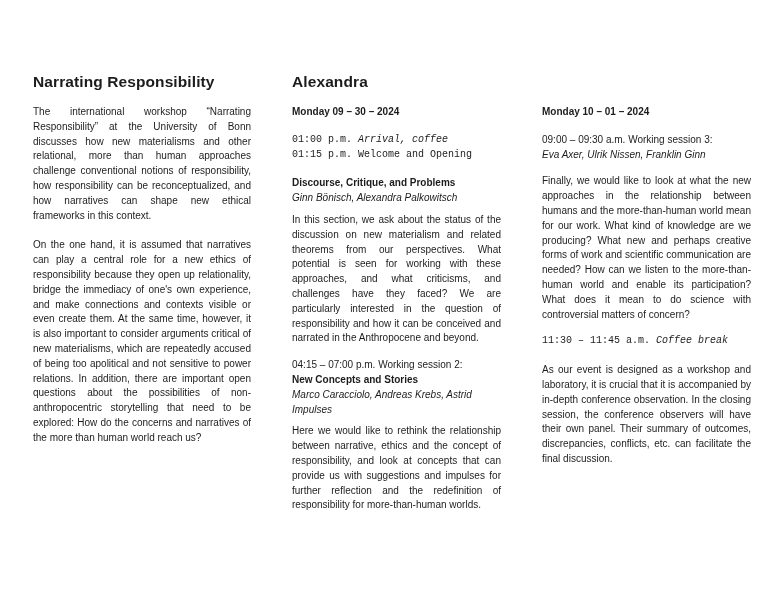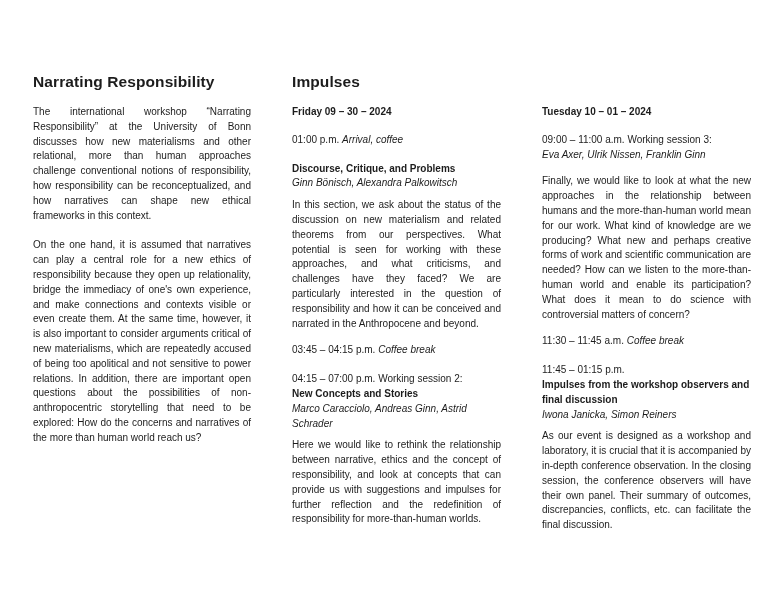--- a/index.html
+++ b/index.html
@@ -36,78 +36,73 @@
     margin: 0;
   }
   .para {
     text-align: justify;
     margin: 0 0 15px 0;
   }
   .day {
     font-weight: bold;
     margin: 0 0 13px 0;
   }
-  .block { margin: 0 0 14px 0; }
+  .block { margin: 0 0 14px 0; font-family: Liberation Mono, monospace; }
   .block-tight { margin: 0 0 7px 0; }
   .desc { text-align: justify; margin: 0 0 12px 0; }
   .b { font-weight: bold; }
   .it { font-style: italic; }
   .col-right .day { margin-top: 33px; }
 </style>
 </head>
 <body>
 
 <div class="page">
   <div class="columns">
 
     <div class="col col-left">
       <h1 class="section-title">Narrating Responsibility</h1>
       <p class="para">The international workshop “Narrating Responsibility” at the University of Bonn discusses how new materialisms and other relational, more than human approaches challenge conventional notions of responsibility, how responsibility can be reconceptualized, and how narratives can shape new ethical frameworks in this context.</p>
       <p class="para">On the one hand, it is assumed that narratives can play a central role for a new ethics of responsibility because they open up relationality, bridge the immediacy of one's own experience, and make connections and contexts visible or even create them. At the same time, however, it is also important to consider arguments critical of new materialisms, which are repeatedly accused of being too apolitical and not sensitive to power relations. In addition, there are important open questions about the possibilities of non-anthropocentric storytelling that need to be explored: How do the concerns and narratives of the more than human world reach us?</p>
     </div>
 
     <div class="col col-mid">
-      <h1 class="section-title">Impulses</h1>
-      <p class="day">Friday 09 – 30 – 2024</p>
+      <h1 class="section-title">Alexandra</h1>
+      <p class="day">Monday 09 – 30 – 2024</p>
 
       <div class="block">
         <p class="line"><span>01:00 p.m.</span> <span class="it">Arrival, coffee</span></p>
+        <p class="line"><span>01:15 p.m.</span> <span>Welcome and Opening</span></p>
       </div>
 
       <div class="block-tight">
         <p class="line b">Discourse, Critique, and Problems</p>
         <p class="line it">Ginn Bönisch, Alexandra Palkowitsch</p>
       </div>
       <p class="desc">In this section, we ask about the status of the discussion on new materialism and related theorems from our perspectives. What potential is seen for working with these approaches, and what criticisms, and challenges have they faced? We are particularly interested in the question of responsibility and how it can be conceived and narrated in the Anthropocene and beyond.</p>
 
-      <p class="line block"><span>03:45 – 04:15 p.m.</span> <span class="it">Coffee break</span></p>
 
       <div class="block-tight">
         <p class="line">04:15 – 07:00 p.m. Working session 2:</p>
         <p class="line b">New Concepts and Stories</p>
-        <p class="line it">Marco Caracciolo, Andreas Ginn, Astrid Schrader</p>
+        <p class="line it">Marco Caracciolo, Andreas Krebs, Astrid Impulses</p>
       </div>
       <p class="desc" style="margin-bottom:13px">Here we would like to rethink the relationship between narrative, ethics and the concept of responsibility, and look at concepts that can provide us with suggestions and impulses for further reflection and the redefinition of responsibility for more-than-human worlds.</p>
 
     </div>
 
     <div class="col col-right">
-      <p class="day">Tuesday 10 – 01 – 2024</p>
+      <p class="day">Monday 10 – 01 – 2024</p>
 
       <div class="block-tight" style="margin-bottom:12px">
-        <p class="line">09:00 – 11:00 a.m. Working session 3:</p>
+        <p class="line">09:00 – 09:30 a.m. Working session 3:</p>
         <p class="line it">Eva Axer, Ulrik Nissen, Franklin Ginn</p>
       </div>
       <p class="desc">Finally, we would like to look at what the new approaches in the relationship between humans and the more-than-human world mean for our work. What kind of knowledge are we producing? What new and perhaps creative forms of work and scientific communication are needed? How can we listen to the more-than-human world and enable its participation? What does it mean to do science with controversial matters of concern?</p>
 
       <p class="line block"><span>11:30 – 11:45 a.m.</span> <span class="it">Coffee break</span></p>
 
-      <div class="block-tight">
-        <p class="line">11:45 – 01:15 p.m.</p>
-        <p class="line b">Impulses from the workshop observers and final discussion</p>
-        <p class="line it">Iwona Janicka, Simon Reiners</p>
-      </div>
       <p class="desc" style="margin-bottom:8px">As our event is designed as a workshop and laboratory, it is crucial that it is accompanied by in-depth conference observation. In the closing session, the conference observers will have their own panel. Their summary of outcomes, discrepancies, conflicts, etc. can facilitate the final discussion.</p>
 
     </div>
 
   </div>
 </div>
 
 </body></html>

